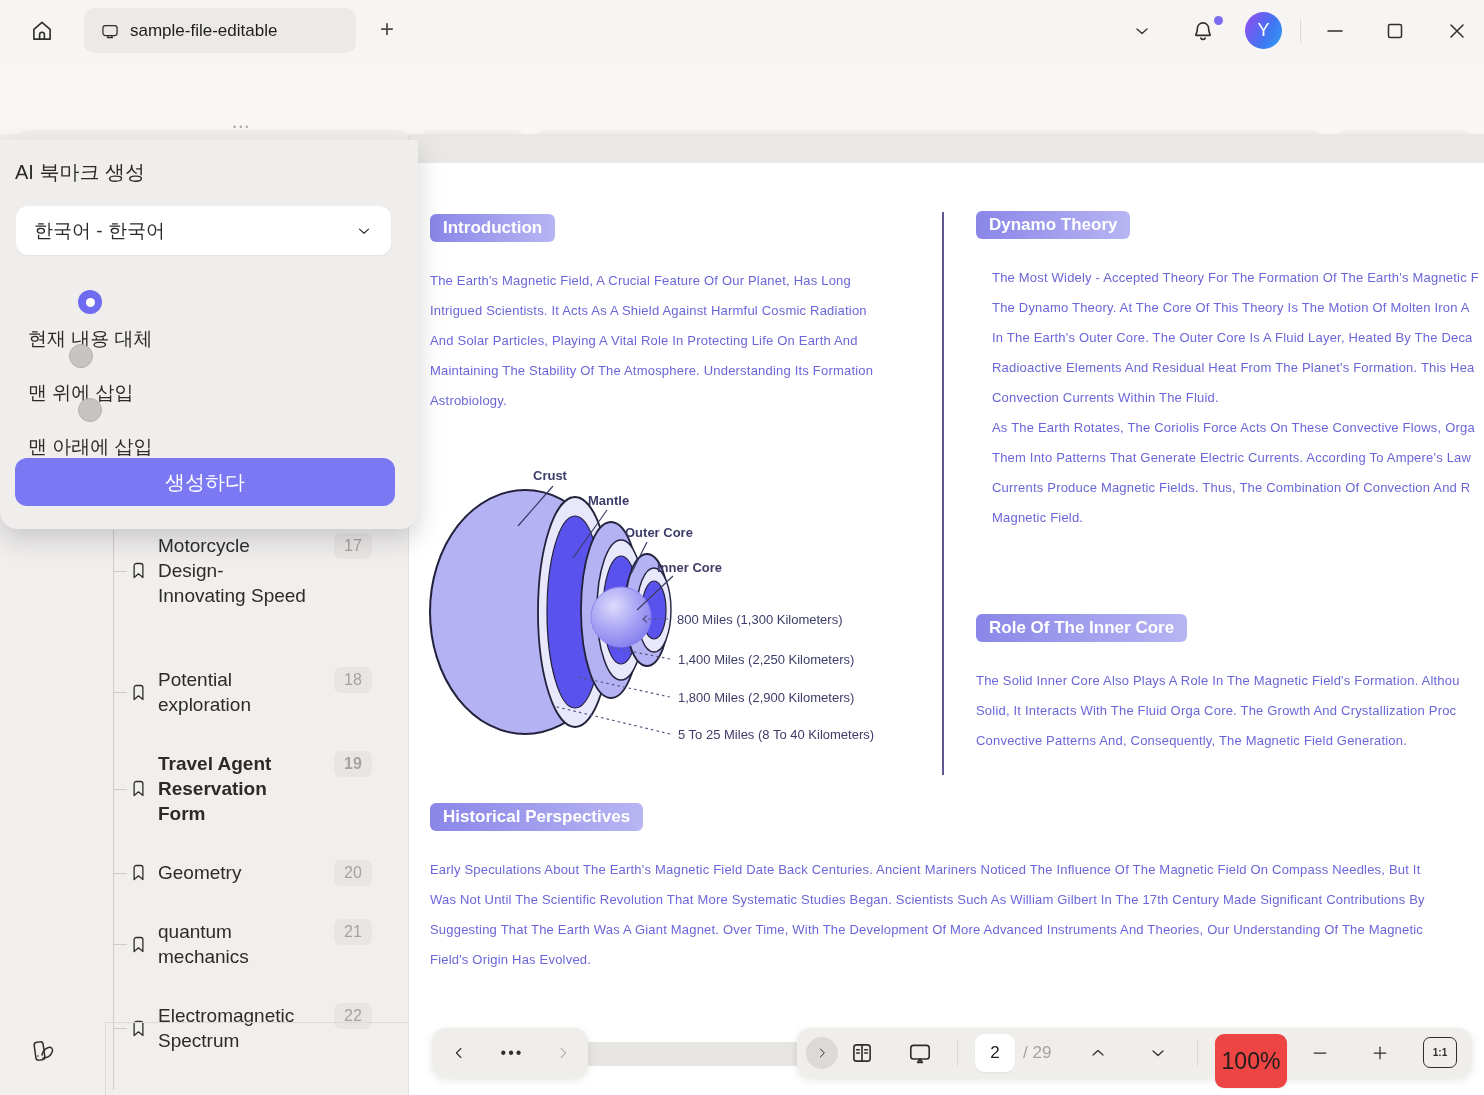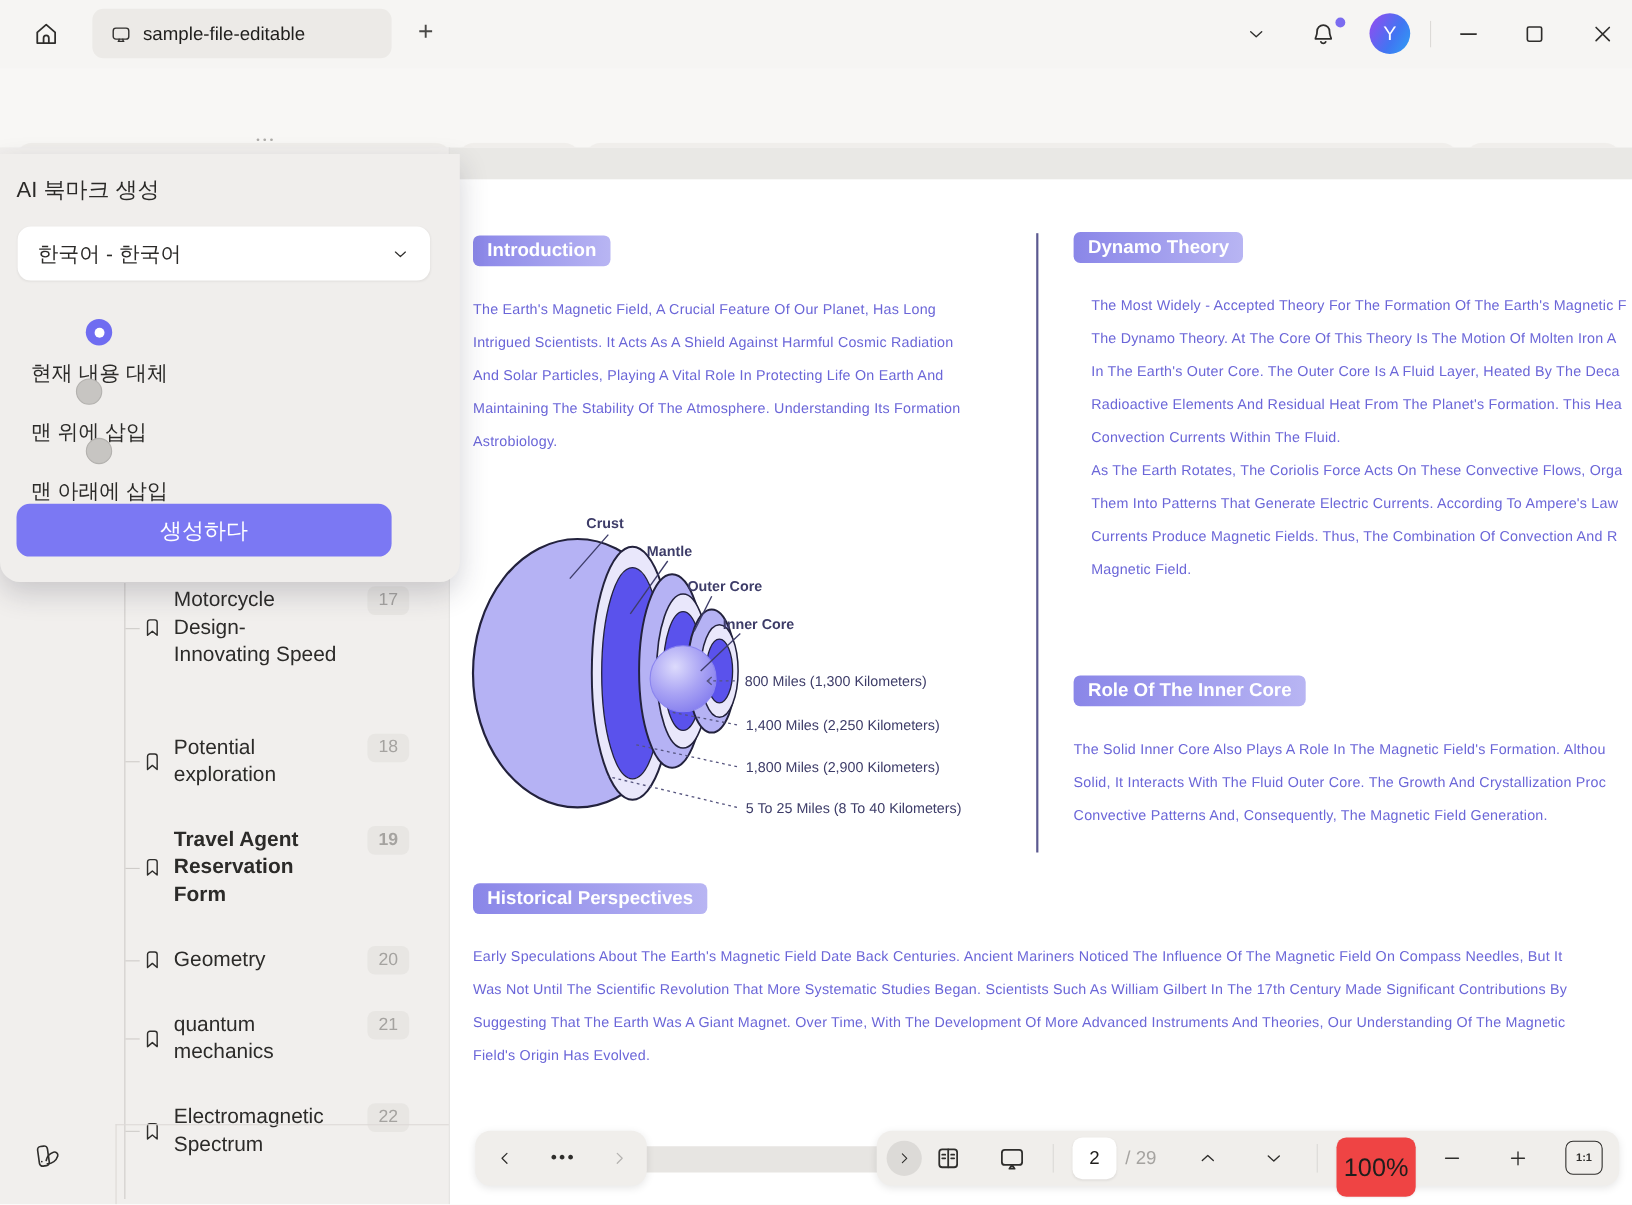--- a/index.html
+++ b/index.html
@@ -54,21 +54,21 @@
   .ai-title{position:absolute;left:15px;top:19px;font-size:20px;color:#2b2a28;}
   .ai-select{position:absolute;left:16px;top:66px;width:375px;height:49px;background:#fff;border-radius:12px;
              display:flex;align-items:center;justify-content:space-between;padding:0 18px;box-sizing:border-box;
              box-shadow:0 1px 2px rgba(0,0,0,.05);}
   .ai-select-val{font-size:19px;color:#2b2a28;}
   .ai-radio-row{position:absolute;left:28px;display:flex;align-items:center;gap:12px;flex-direction:column;}
   .radio{width:24px;height:24px;border-radius:50%;background:#c7c5c2;border:1px solid #b3b1ae;box-sizing:border-box;position:relative;}
   .radio.sel{background:#6f6cf1;border:none;}
   .radio.sel::after{content:"";position:absolute;left:7.5px;top:7.5px;width:9px;height:9px;border-radius:50%;background:#fff;}
   .ai-radio-lbl{font-size:19px;color:#2b2a28;}
-  .ai-gen{position:absolute;left:15px;top:318px;width:341px;height:48px;border-radius:12px;background:#7b78f3;
+  .ai-gen{position:absolute;left:15px;top:318px;width:380px;height:48px;border-radius:12px;background:#7b78f3;
           color:#fff;font-size:20px;display:flex;align-items:center;justify-content:center;}
 
   
   .docarea{position:absolute;left:409px;top:134px;width:1075px;height:961px;background:#fff;}
   .doc-topstrip{position:absolute;left:0;top:0;width:1075px;height:29px;background:#e9e8e5;}
   .sec-head{position:absolute;padding:4px 13px;border-radius:6px;color:#fff;font-weight:bold;font-size:17px;
             background:linear-gradient(90deg,#8a86e8,#b8b5f3);}
   .dlines{position:absolute;overflow:hidden;}
   .dl{white-space:nowrap;font-size:13px;line-height:30px;color:#6b66d8;letter-spacing:.2px;}
   .coldiv{position:absolute;left:533px;top:78px;width:1.5px;height:563px;background:#5b5990;}
@@ -436,21 +436,21 @@
       <div class="dl">Convection Currents Within The Fluid.</div>
       <div class="dl">As The Earth Rotates, The Coriolis Force Acts On These Convective Flows, Orga</div>
       <div class="dl">Them Into Patterns That Generate Electric Currents. According To Ampere's Law</div>
       <div class="dl">Currents Produce Magnetic Fields. Thus, The Combination Of Convection And R</div>
       <div class="dl">Magnetic Field.</div>
     </div>
 
     <div class="sec-head" style="left:567px;top:480px;">Role Of The Inner Core</div>
     <div class="dlines" style="left:567px;top:532px;width:508px;height:126px;">
       <div class="dl">The Solid Inner Core Also Plays A Role In The Magnetic Field's Formation. Althou</div>
-      <div class="dl">Solid, It Interacts With The Fluid Outer Core. The Growth And Crystallization Proc</div>
+      <div class="dl">Solid, It Interacts With The Fluid Orga Core. The Growth And Crystallization Proc</div>
       <div class="dl">Convective Patterns And, Consequently, The Magnetic Field Generation.</div>
     </div>
 
     <div class="sec-head" style="left:21px;top:669px;">Historical Perspectives</div>
     <div class="dlines" style="left:21px;top:721px;width:1048px;height:126px;">
       <div class="dl">Early Speculations About The Earth's Magnetic Field Date Back Centuries. Ancient Mariners Noticed The Influence Of The Magnetic Field On Compass Needles, But It</div>
       <div class="dl">Was Not Until The Scientific Revolution That More Systematic Studies Began. Scientists Such As William Gilbert In The 17th Century Made Significant Contributions By</div>
       <div class="dl">Suggesting That The Earth Was A Giant Magnet. Over Time, With The Development Of More Advanced Instruments And Theories, Our Understanding Of The Magnetic</div>
       <div class="dl">Field's Origin Has Evolved.</div>
     </div>

